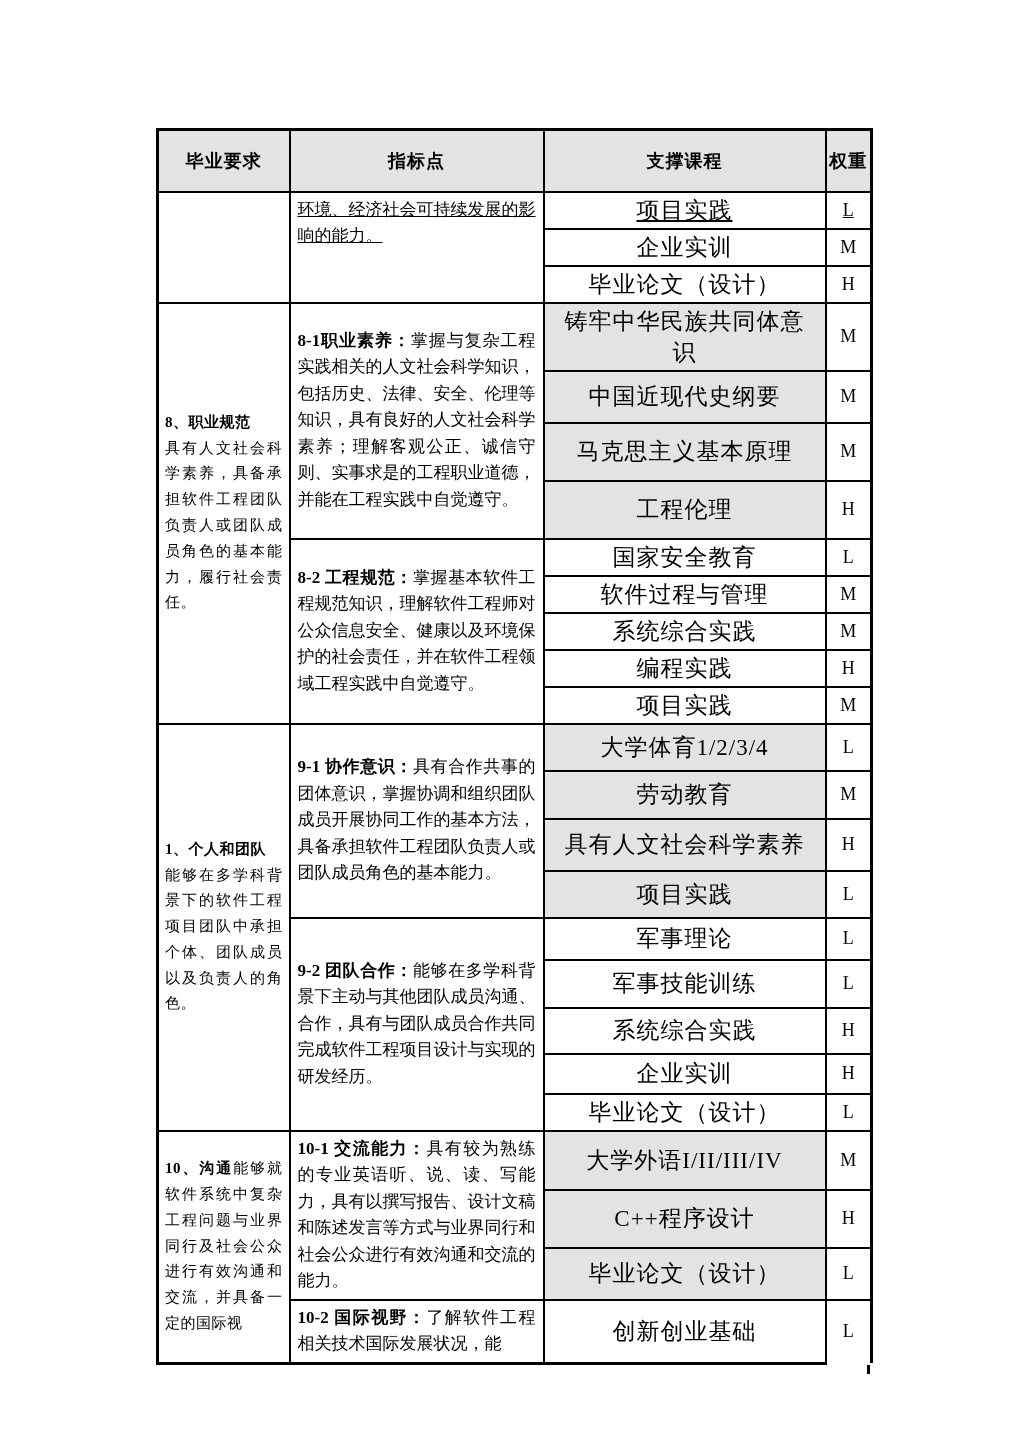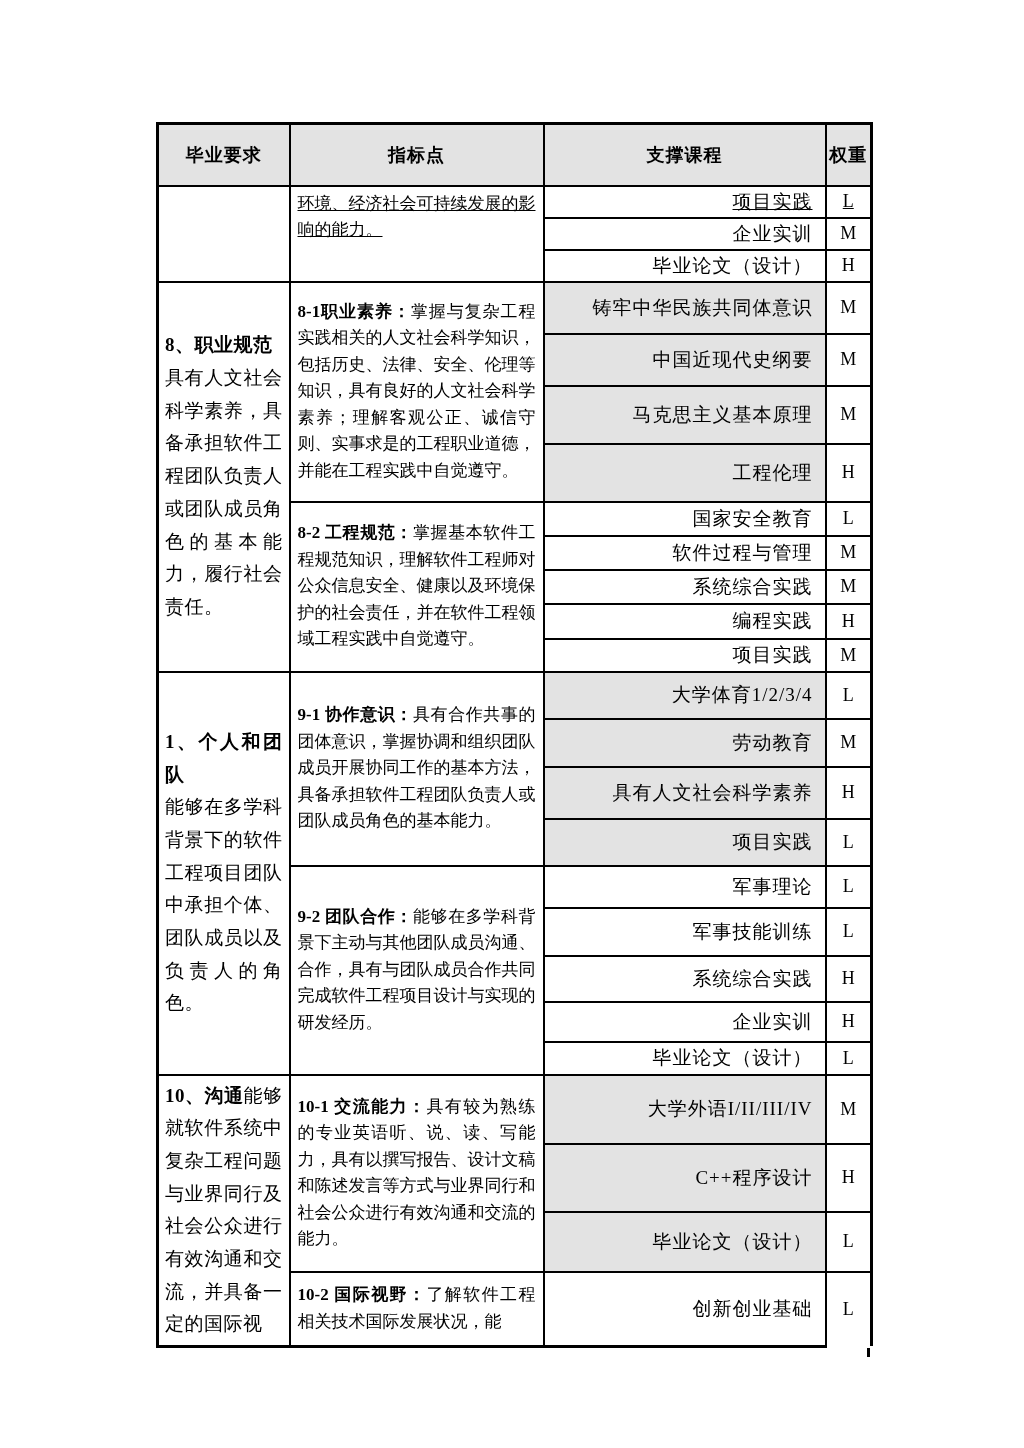--- a/index.html
+++ b/index.html
@@ -10,55 +10,55 @@
   html,body{margin:0;padding:0;}
   body{
     width:1024px;height:1448px;
     background:#ffffff;
     position:relative;
     font-family:"Liberation Serif","DejaVu Serif",serif;
     color:#000;
   }
   .table-wrap{
     position:absolute;
-    left:156px;top:122px;
+    left:156px;top:128px;
     width:714px;
   }
   table.matrix{
     border-collapse:collapse;
     table-layout:fixed;
     width:714px;
     border:3px solid var(--bd);
     border-bottom:none;
   }
   th,td{border:2px solid var(--bd);overflow:hidden;}
   th{
     background:var(--hdr-bg);
     font-size:18px;font-weight:bold;
     text-align:center;vertical-align:middle;
     letter-spacing:1px;line-height:1.45;
     padding:2px;
   }
   td{vertical-align:middle;}
   td.req{
-    font-size:19px;line-height:1.72;
+    font-size:15px;line-height:1.72;
     text-align:justify;text-justify:inter-character;
     padding:4px 6px;letter-spacing:0.5px;
   }
   td.req b{letter-spacing:0.5px;}
   td.ind{
     font-size:17px;line-height:1.56;
     text-align:justify;text-justify:inter-character;
     padding:4px 7px;
   }
   td.ind b,td.req b{font-weight:bold;}
   .blk{display:block;}
   td.course{
-    font-size:19px;text-align:right;
-    letter-spacing:1px;padding:2px 12px;
+    font-size:23px;text-align:center;
+    letter-spacing:1px;padding:2px 18px;
   }
   td.course.shaded{background:var(--shade-bg);}
   td.weight{
     font-size:18px;text-align:center;
     padding:0;
   }
   td.vtop{vertical-align:top;}
   tbody tr:last-child td{border-bottom:3px solid var(--bd);}
   td.tbl-bottom{border-bottom:3px solid var(--bd);margin-top:16px;}
   tbody tr:last-child td.no-bottom,

